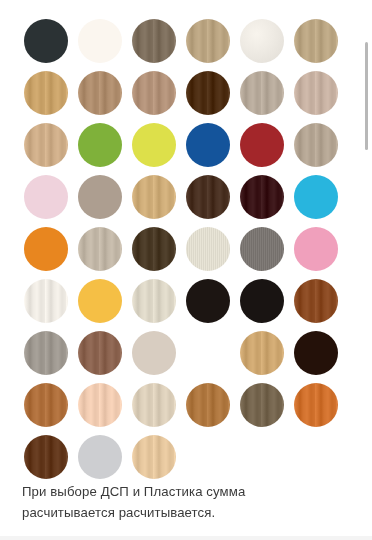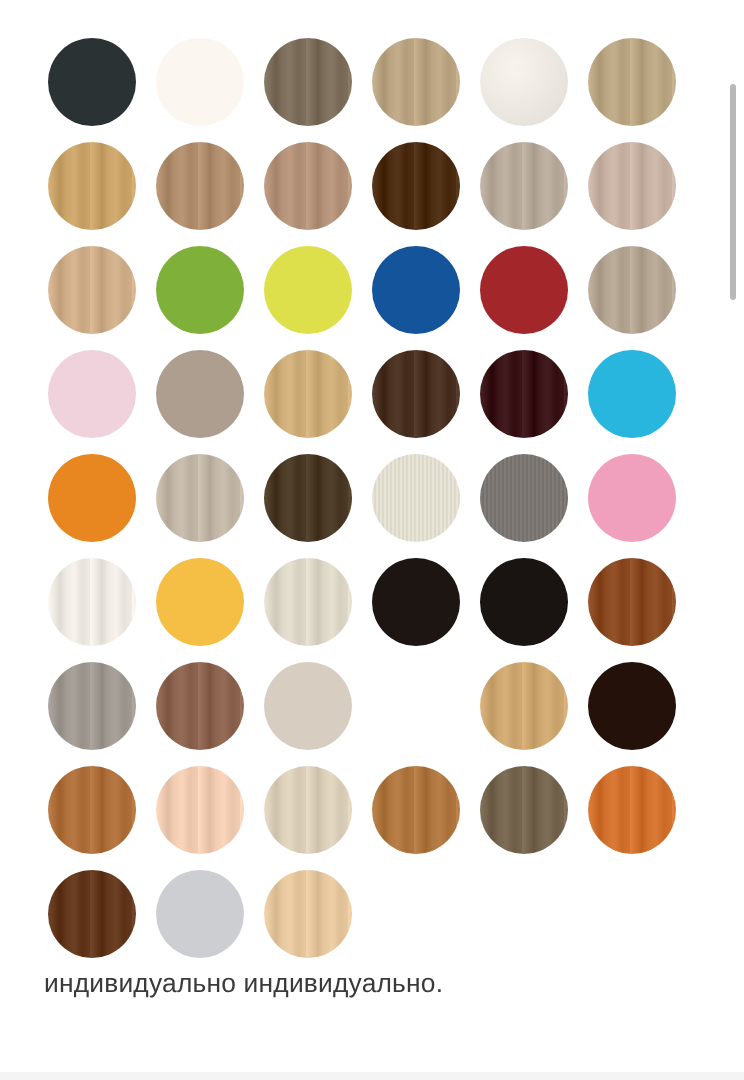--- a/index.html
+++ b/index.html
@@ -274,21 +274,22 @@
         <div class="swatch-cell">
           <div class="swatch" style="background: rgb(205, 206, 209);"></div>
         </div>
         <div class="swatch-cell">
           <div class="swatch" style="background: repeating-linear-gradient(90deg, rgb(244, 213, 172) 0px, rgb(230, 199, 158) 3px, rgb(214, 183, 142) 6px, rgb(230, 199, 158) 9px, rgb(238, 207, 166) 13px, rgb(222, 191, 150) 17px, rgb(230, 199, 158) 21px);"></div>
         </div>
       </div>
     </div>
 
   <div id="caption" style="color: rgb(58, 58, 58);">
-    <span class="cap-line">индивидуально индивидуально.</span>
+    <span class="cap-line">При выборе ДСП и Пластика сумма</span>
+    <span class="cap-line">расчитывается расчитывается.</span>
   </div>
 
   <div id="watermark" style="opacity: 0.4;">
     <svg viewBox="0 0 106 34" xmlns="http://www.w3.org/2000/svg" aria-hidden="true">
       <g fill="#ffffff">
         <circle cx="9" cy="12.5" r="5.2"></circle>
         <circle cx="21.5" cy="9" r="3.6"></circle>
         <circle cx="22" cy="20.5" r="5.0"></circle>
         <circle cx="10.5" cy="23.5" r="3.3"></circle>
       </g>

